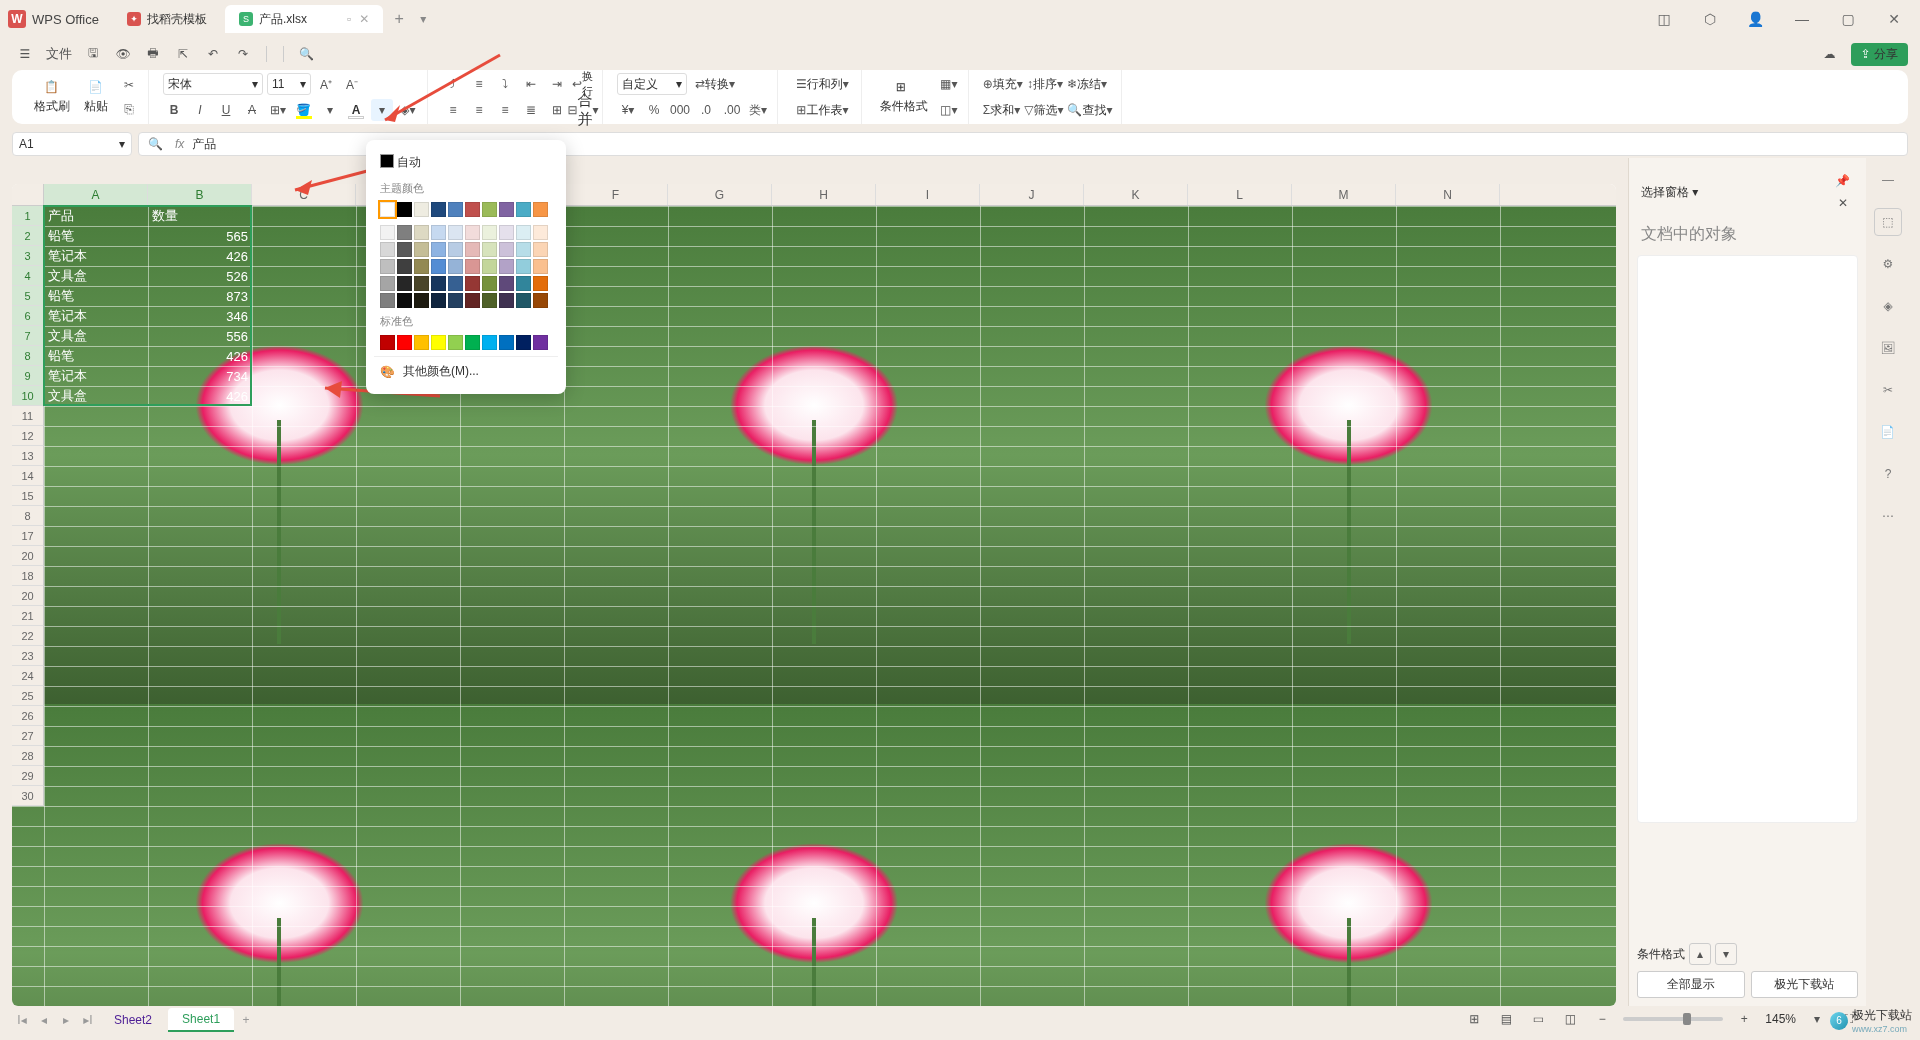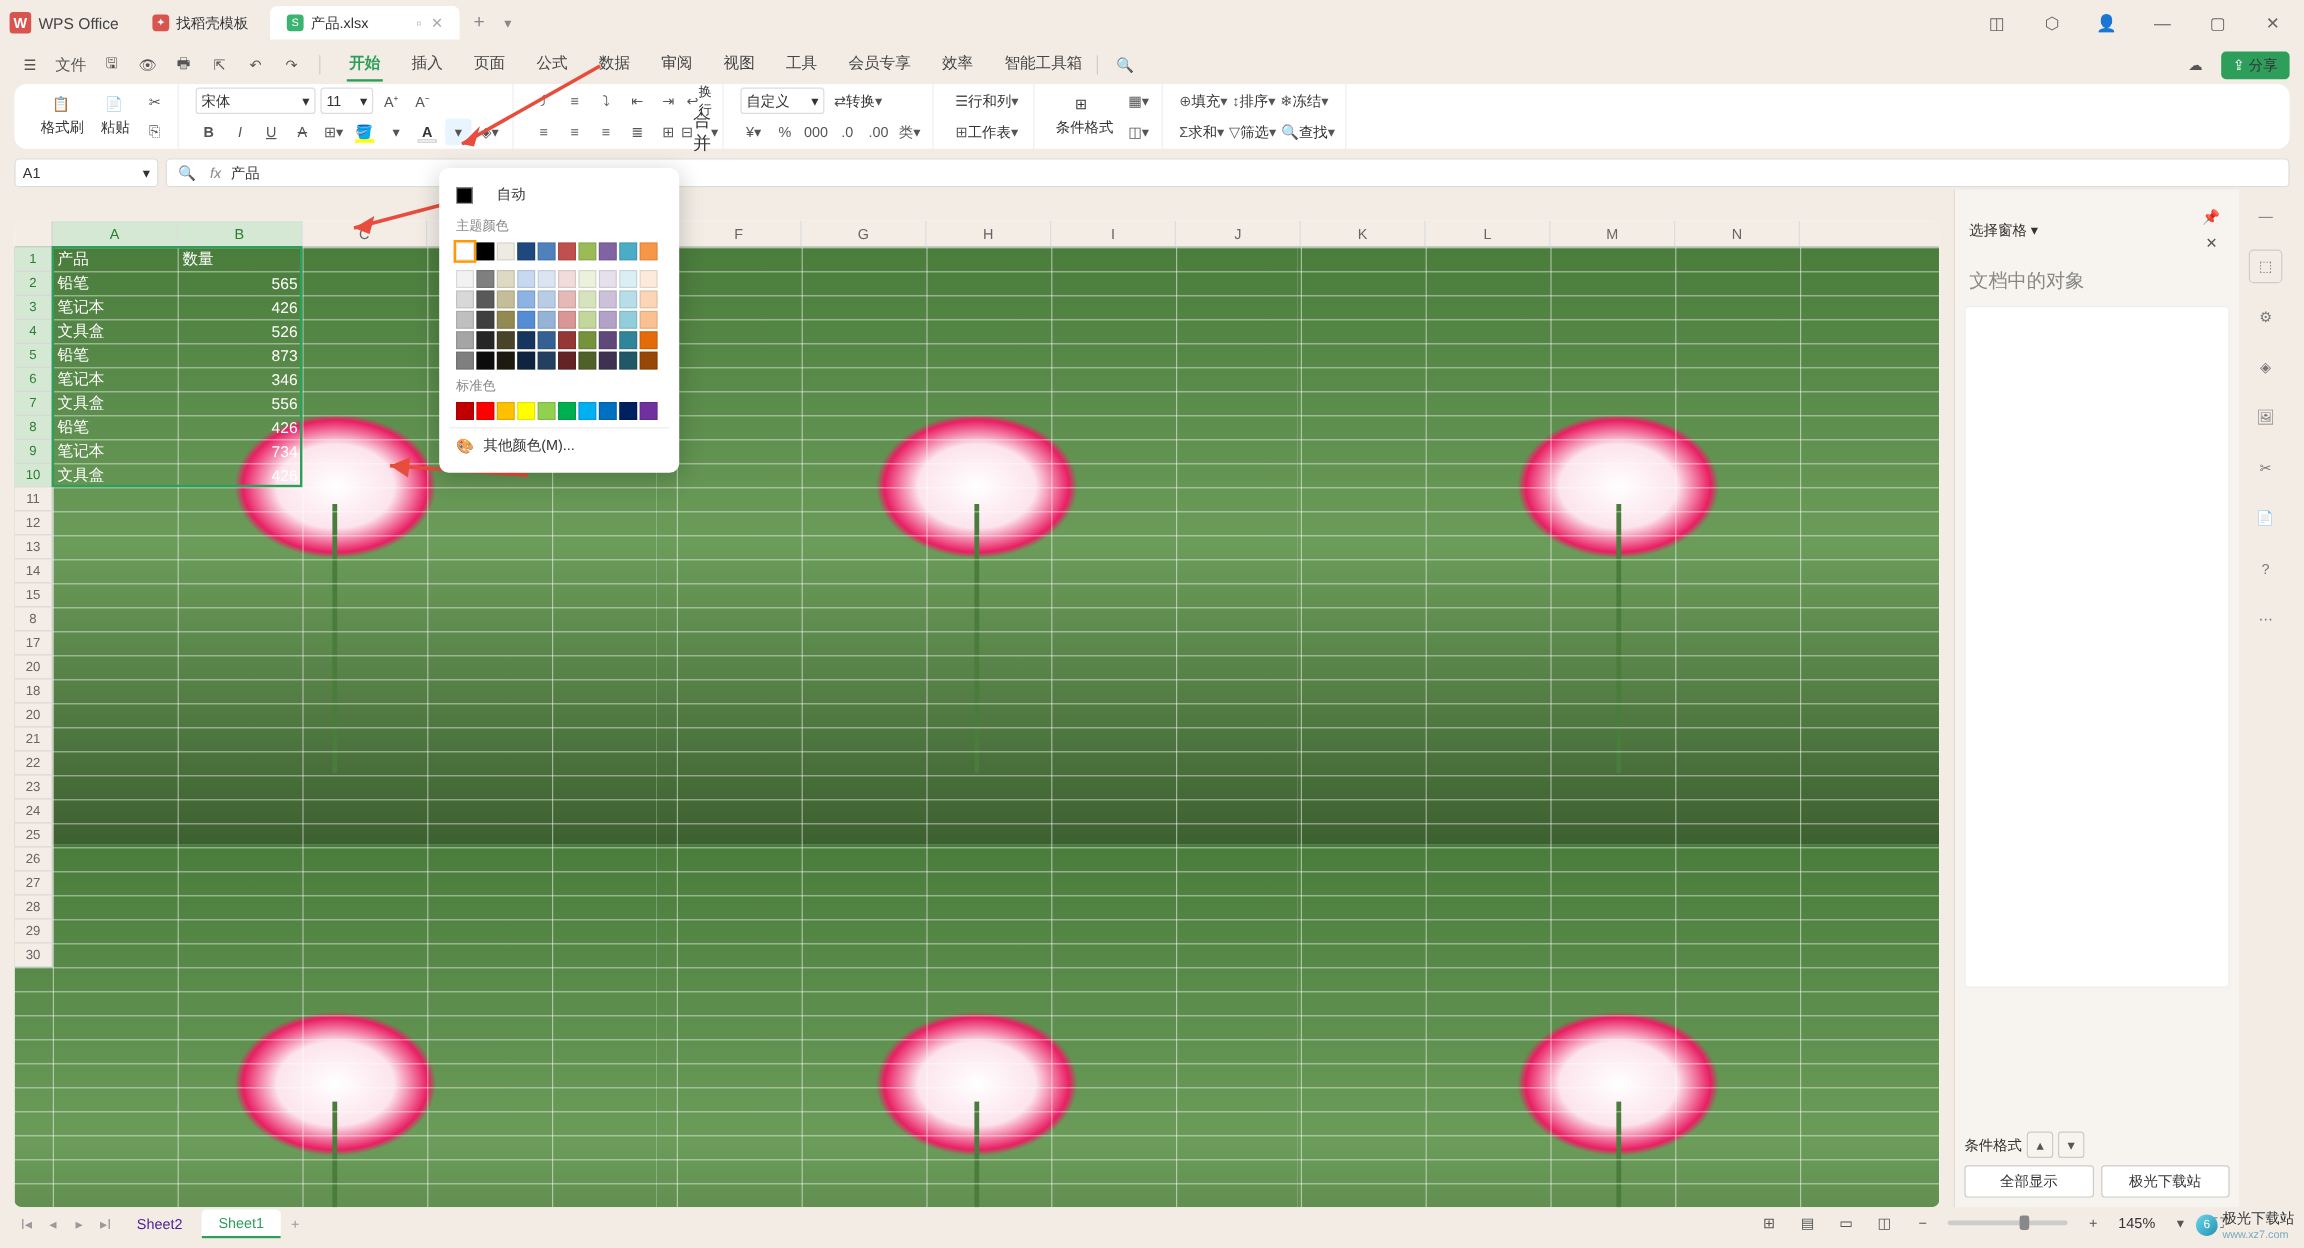--- a/index.html
+++ b/index.html
@@ -47,21 +47,21 @@
 .row-h{height:20px;display:flex;align-items:center;justify-content:center;border-bottom:1px solid #ddd;border-right:1px solid #ccc;background:#f3ede6;color:#666;font-size:11px;cursor:pointer}
 .row-h.sel{background:#d4e8d4;color:#2e7d32}
 .cells{position:absolute;top:22px;left:32px;right:0;bottom:0}
 .gridlines{position:absolute;inset:0;pointer-events:none}
 .vline{position:absolute;top:0;bottom:0;width:1px;background:rgba(255,255,255,0.5)}
 .hline{position:absolute;left:0;right:0;height:1px;background:rgba(255,255,255,0.5)}
 .cell{position:absolute;height:20px;width:104px;padding:0 4px;display:flex;align-items:center;color:#fff;font-size:13px}
 .cell.num{justify-content:flex-end}
 .selection{position:absolute;border:2px solid #2e9e5b;pointer-events:none}
 .color-popup{position:absolute;top:140px;left:366px;width:200px;background:#fff;border-radius:8px;box-shadow:0 4px 20px rgba(0,0,0,0.2);padding:8px;z-index:100}
-.cp-auto{display:flex;align-items:center;padding:6px;cursor:pointer;gap:20px}
+.cp-auto{display:flex;align-items:flex-start;padding:6px;cursor:pointer;gap:3px}
 .cp-sw{width:14px;height:14px;border:1px solid #999}
 .cp-label{font-size:11px;color:#888;padding:4px 6px}
 .cp-grid{display:grid;grid-template-columns:repeat(10,15px);gap:2px;padding:2px 6px}
 .cp-c{width:15px;height:15px;cursor:pointer;border:1px solid rgba(0,0,0,0.1)}
 .cp-c.sel{outline:2px solid #f90}
 .cp-more{display:flex;align-items:center;padding:6px;cursor:pointer;gap:8px;border-top:1px solid #eee;margin-top:4px}
 .arrow{position:absolute;pointer-events:none;z-index:99}
 .arrow-line{stroke:#e74c3c;stroke-width:3;fill:none}
 .arrow-head{fill:#e74c3c}
 .right-panel{position:absolute;top:158px;right:54px;width:238px;bottom:34px;background:#f7f3ee;border-left:1px solid #e0d9cf;padding:8px}
@@ -112,33 +112,20 @@
 <div class="menubar">
   <div class="mb-icon">☰</div>
   <div class="mb-icon" style="width:auto;padding:0 4px;font-size:13px">文件</div>
   <div class="mb-icon">🖫</div>
   <div class="mb-icon">👁</div>
   <div class="mb-icon">🖶</div>
   <div class="mb-icon">⇱</div>
   <div class="mb-icon">↶</div>
   <div class="mb-icon">↷</div>
   <div class="mb-sep"></div>
-  <div class="menu-tabs">
-    <div class="menu-tab active">开始</div>
-    <div class="menu-tab">插入</div>
-    <div class="menu-tab">页面</div>
-    <div class="menu-tab">公式</div>
-    <div class="menu-tab">数据</div>
-    <div class="menu-tab">审阅</div>
-    <div class="menu-tab">视图</div>
-    <div class="menu-tab">工具</div>
-    <div class="menu-tab">会员专享</div>
-    <div class="menu-tab">效率</div>
-    <div class="menu-tab">智能工具箱</div>
-  </div>
   <div class="mb-sep"></div>
   <div class="mb-icon">🔍</div>
   <div style="margin-left:auto;display:flex;align-items:center;gap:8px">
     <div class="mb-icon">☁</div>
     <div class="share-btn">⇪ <span>分享</span></div>
   </div>
 </div>
 
 <div class="ribbon">
   <div class="ribbon-grp">

